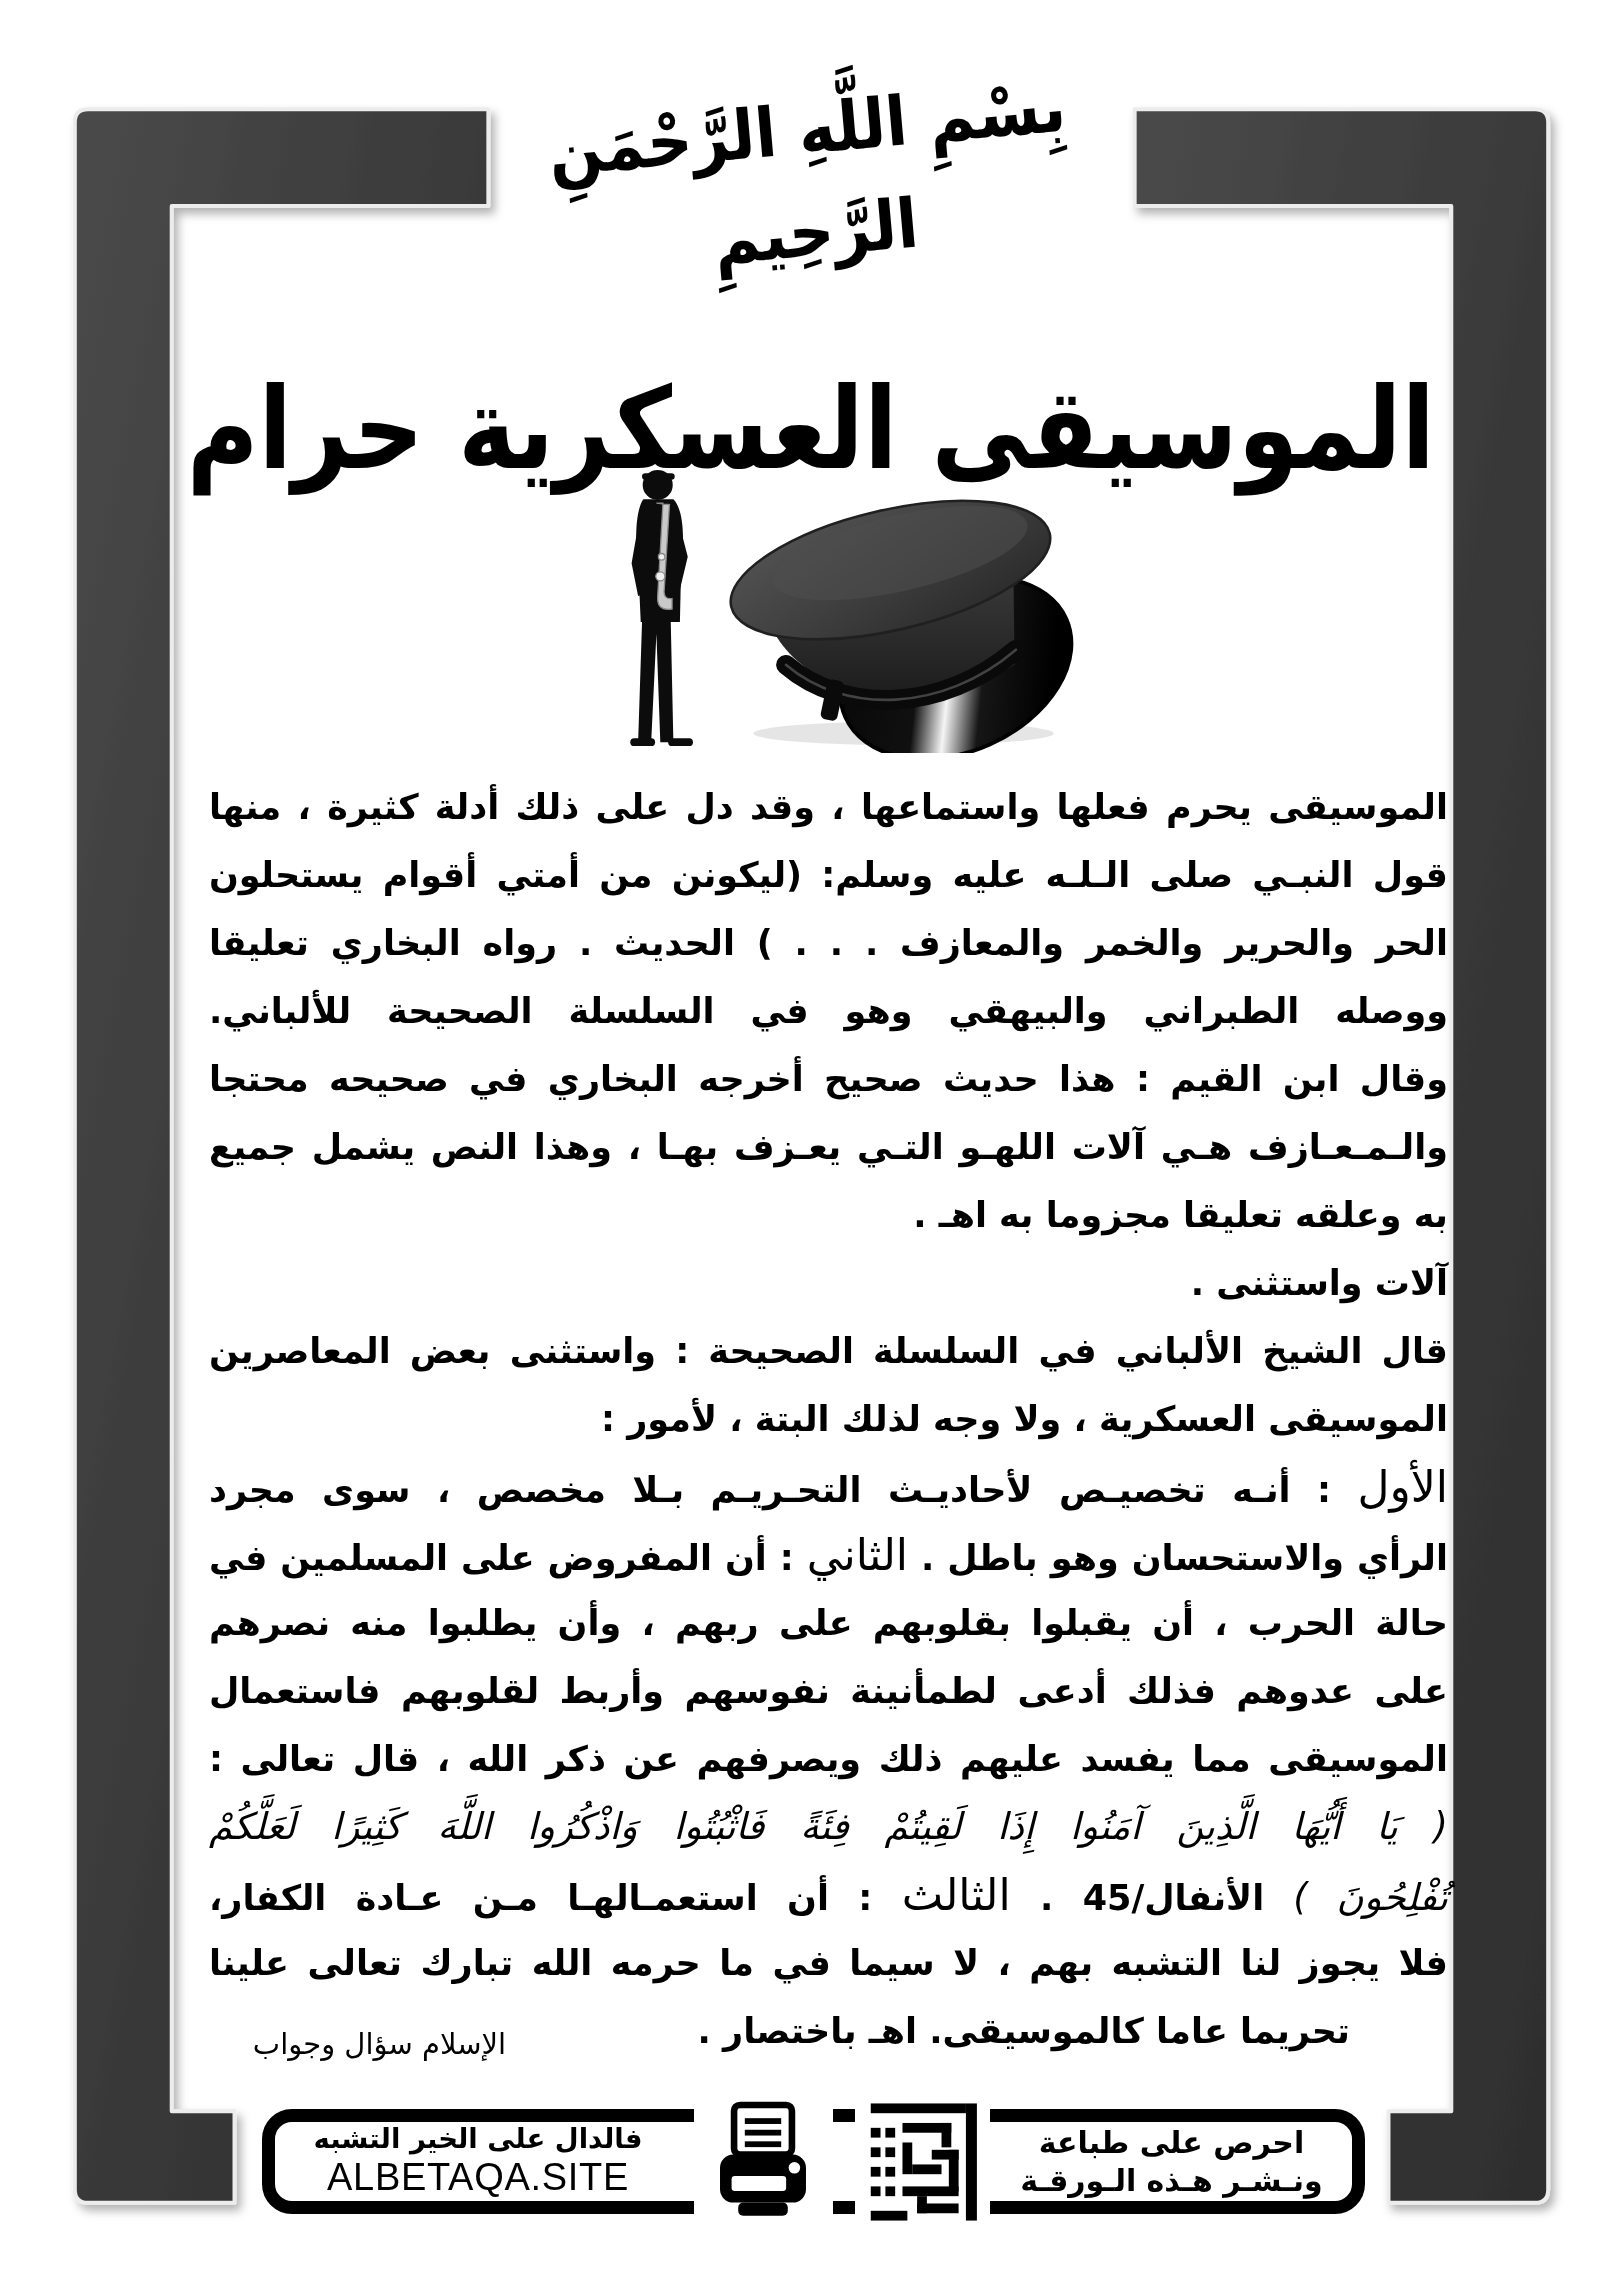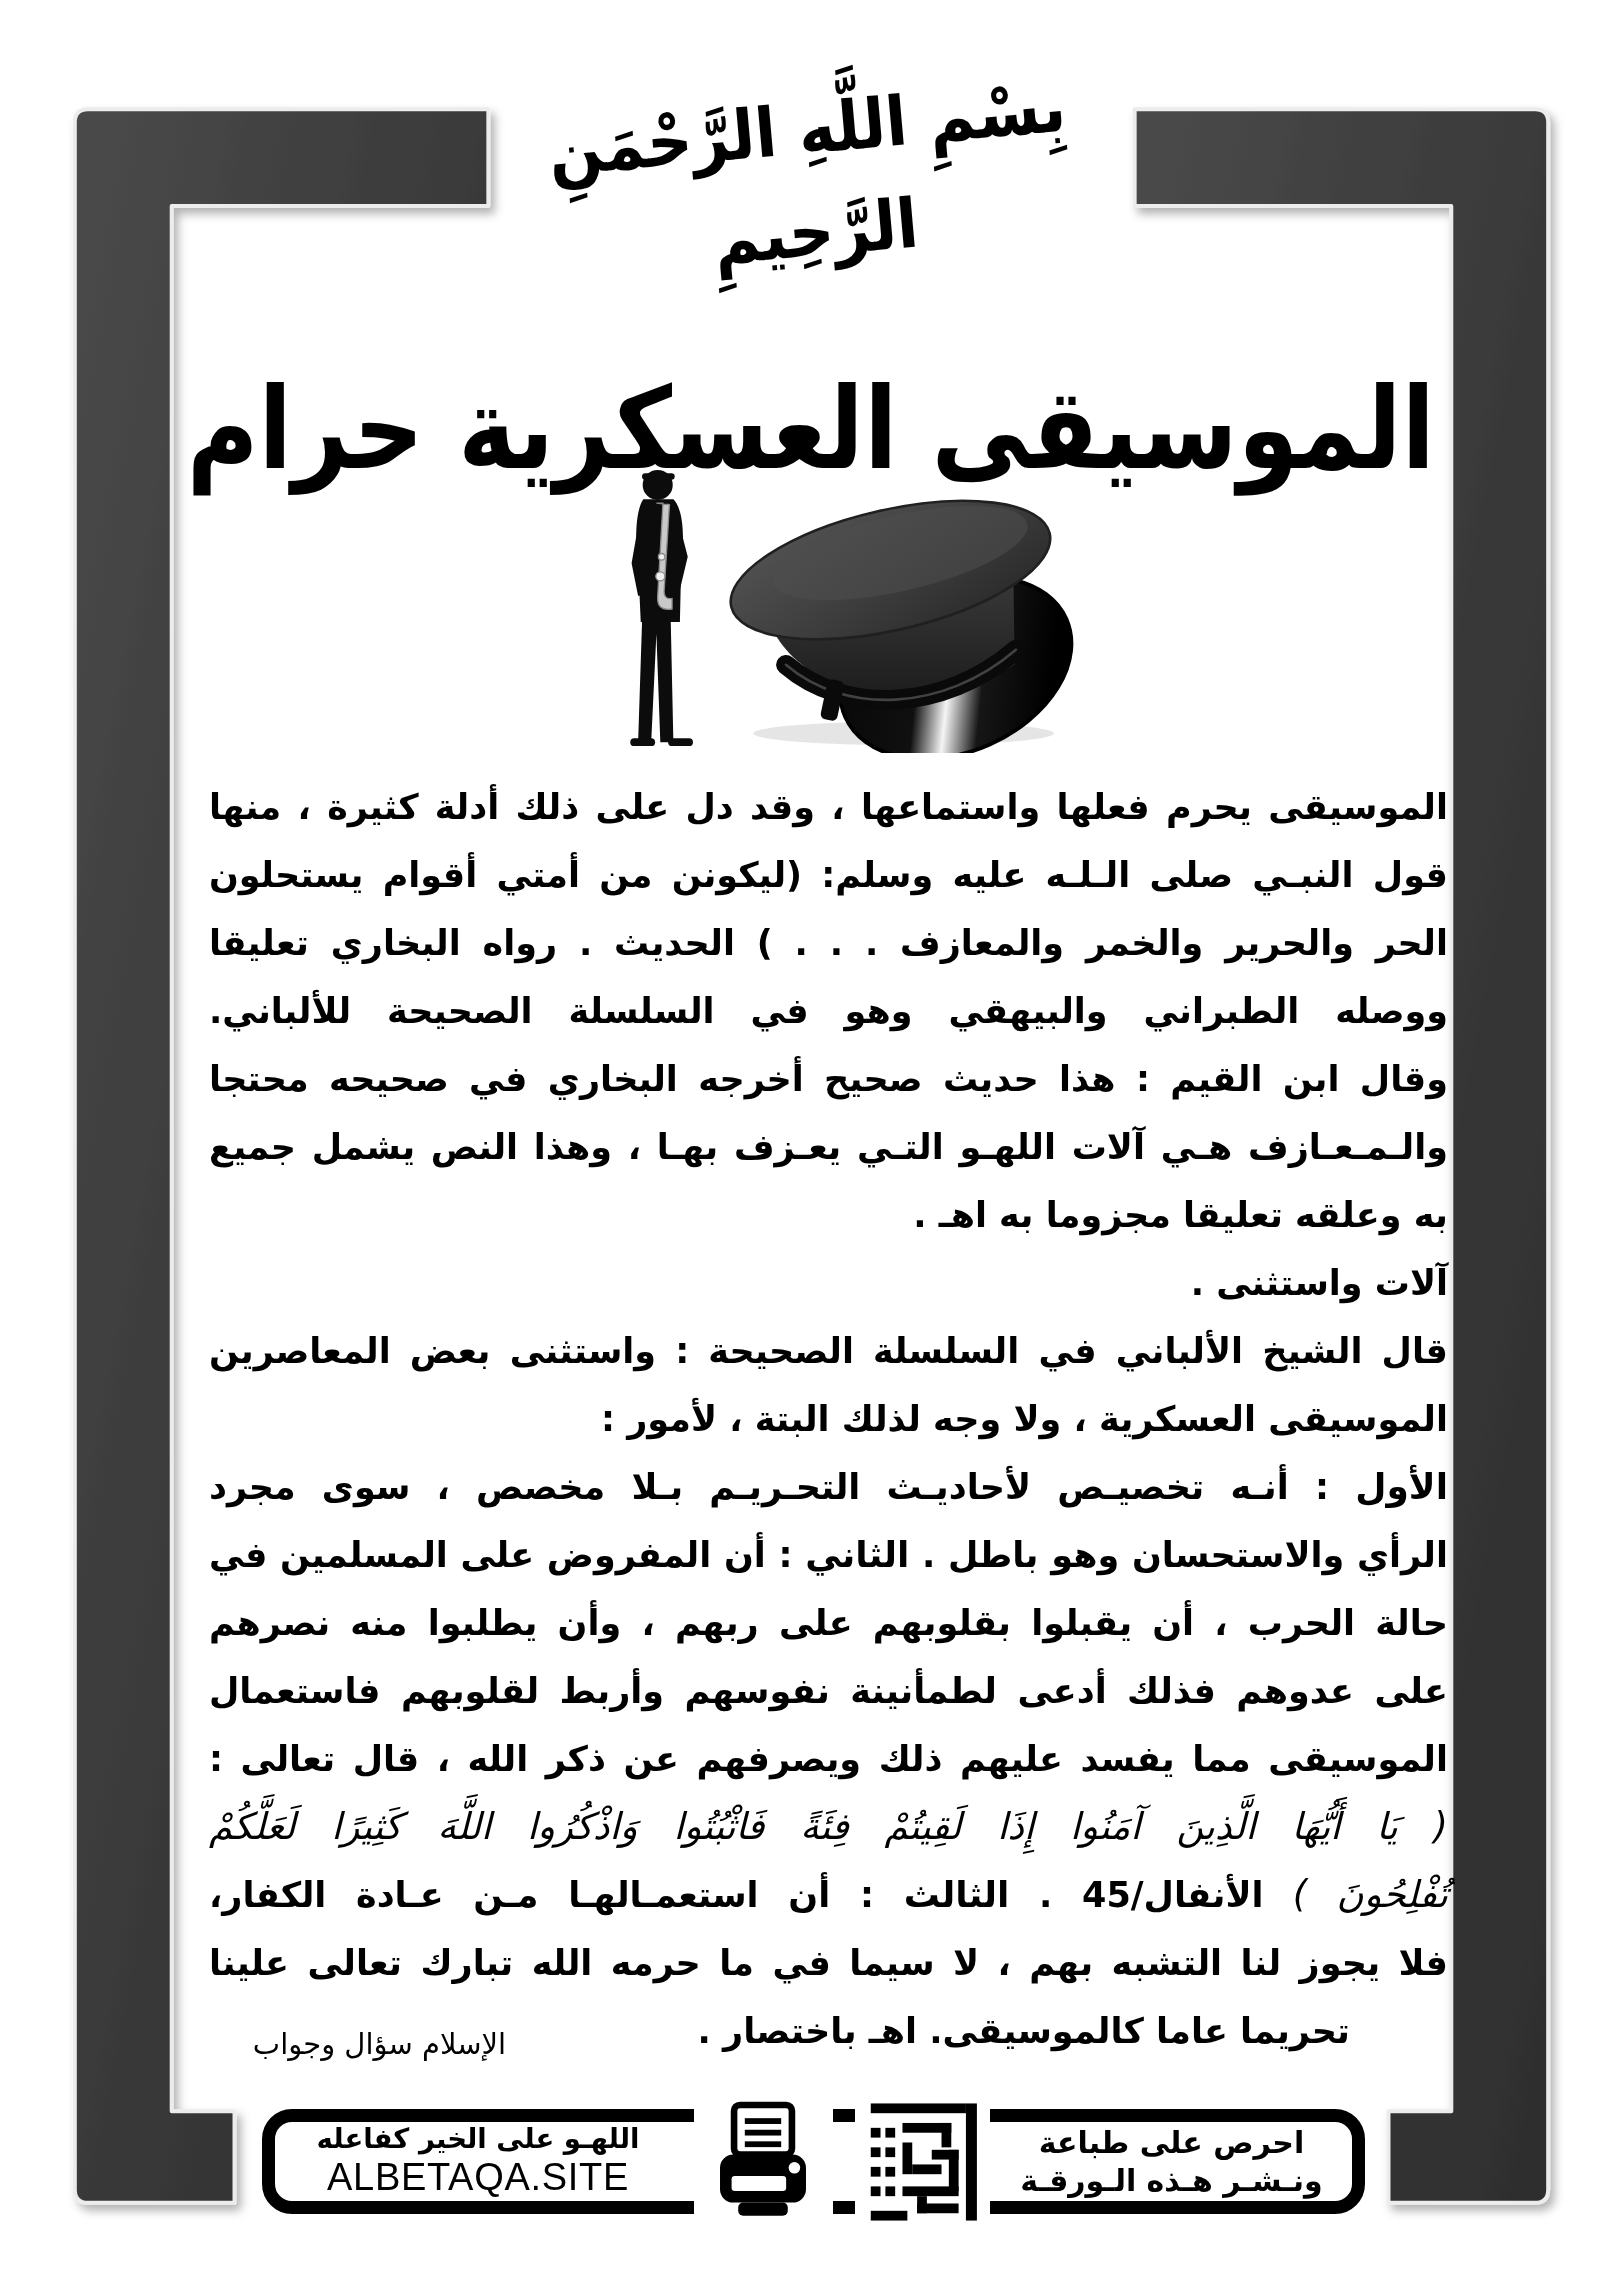--- a/index.html
+++ b/index.html
@@ -31,21 +31,21 @@
   
   .body-text{
     position:absolute;right:175px;left:209px;top:773px;
     font-size:35px;font-weight:bold;
   }
   .line{height:68px;line-height:68px;white-space:nowrap;}
   .line.j{text-align:justify;text-align-last:justify;}
   .line.r{text-align:right;}
   .line.last{text-align:right;padding-left:0;padding-right:98px;}
   .seg-n{font-weight:bold;}
-  .seg-k{font-weight:bold;font-size:36px;}
+  .seg-k{font-weight:normal;font-size:44px;}
   .seg-q{font-weight:normal;font-size:37px;font-style:italic;}
   .attribution{
     position:absolute;left:216px;top:2027px;width:327px;
     font-size:29px;font-weight:normal;text-align:center;
   }
   
   .footer-bar{
     position:absolute;left:262px;top:2109px;width:1103px;height:105px;
     background:#fff;border:13px solid #000;border-radius:30px;
     box-sizing:border-box;
@@ -212,17 +212,17 @@
       <rect x="38" y="22" width="44" height="7" fill="#000"></rect>
       <rect x="38" y="36" width="44" height="7" fill="#000"></rect>
       <rect x="38" y="50" width="44" height="7" fill="#000"></rect>
       <rect x="8" y="66" width="104" height="58" rx="16" fill="#000"></rect>
       <circle cx="98" cy="82" r="7" fill="#fff"></circle>
       <rect x="22" y="92" width="66" height="18" rx="4" fill="#fff"></rect>
       <rect x="30" y="124" width="60" height="16" rx="6" fill="#000"></rect>
     </svg>
   </div>
   <div class="footer-left-text">
-    <div class="footer-left-line1">اللهـو على الخير كفاعله</div>
+    <div class="footer-left-line1">فالدال على الخير التشبه</div>
     <div class="footer-left-line2">ALBETAQA.SITE</div>
   </div>
 </div>
 
 
 </body></html>

